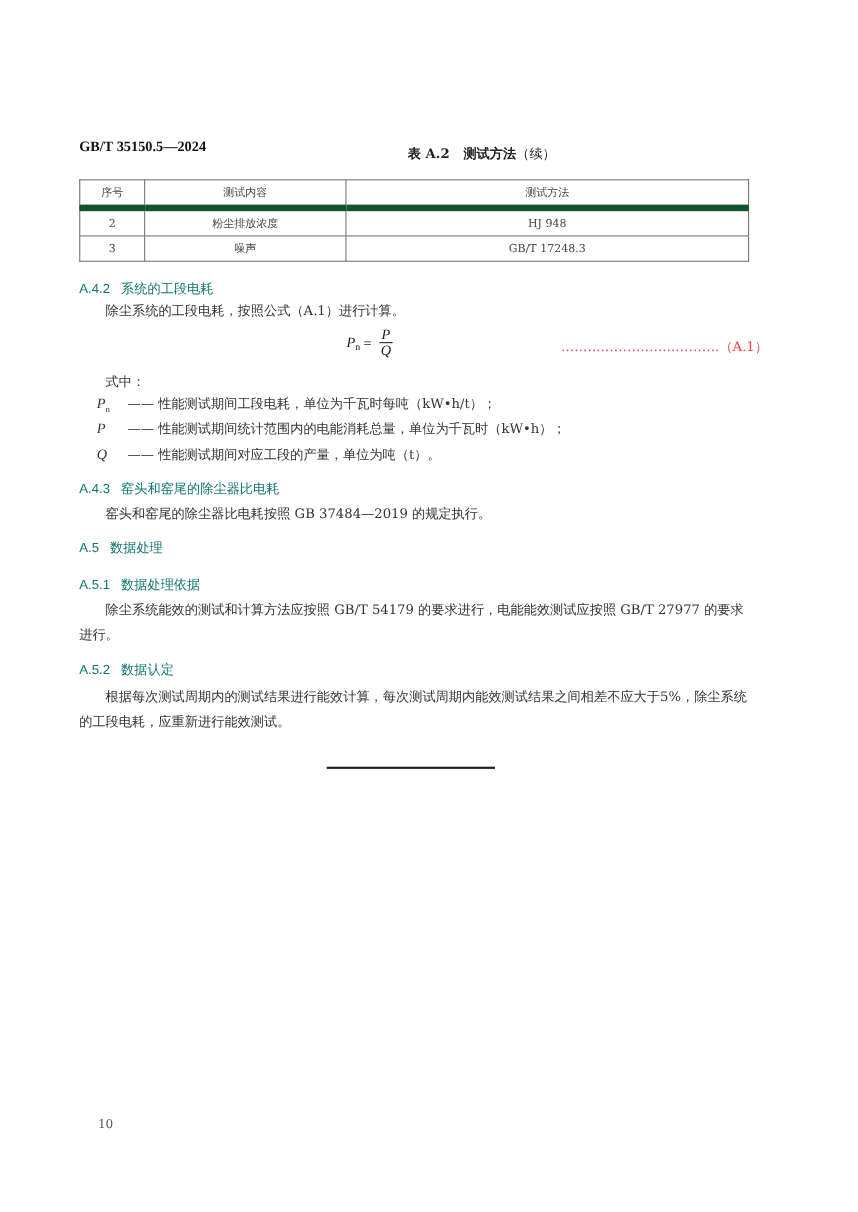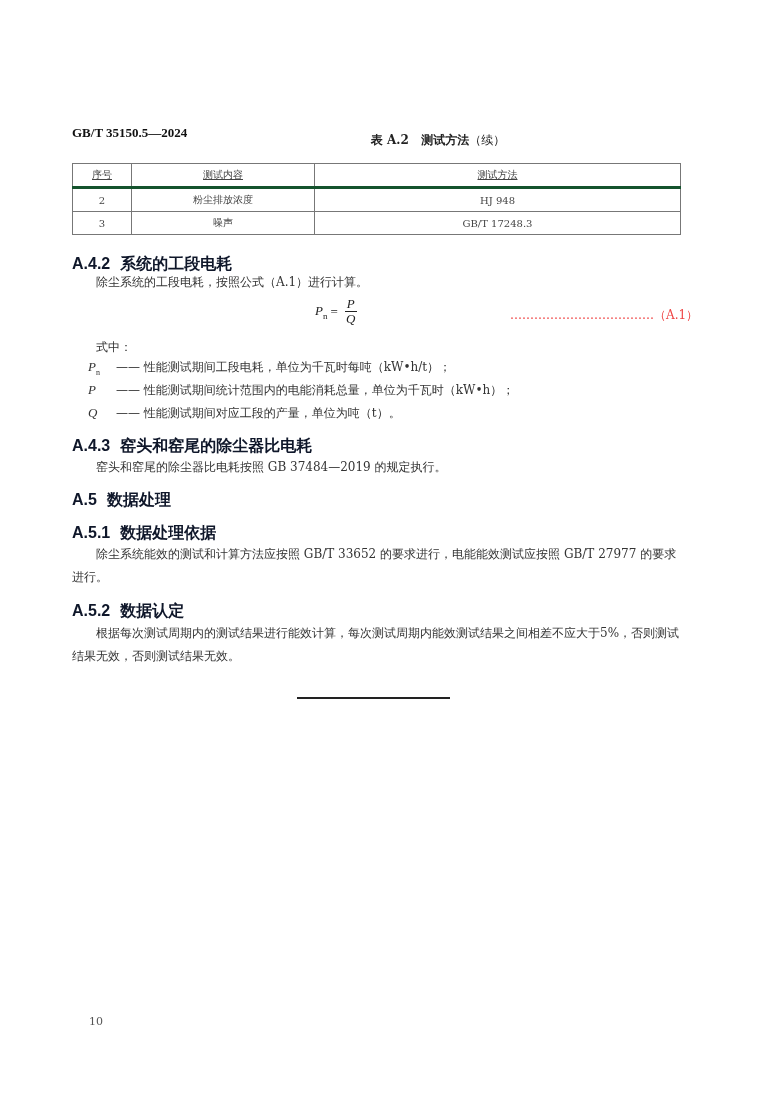--- a/index.html
+++ b/index.html
@@ -7,23 +7,23 @@
       font-family: "DejaVu Serif", "Liberation Serif", serif; color: #222; }
     .std-code { position: absolute; left: 72px; top: 93px; font-family: "Liberation Serif", serif;
       font-weight: bold; font-size: 13px; color: #111; margin-top: 32px; }
     .table-caption { position: absolute; left: 0; width: 780px; top: 132px; text-align: center;
       font-size: 12px; font-weight: bold; color: #222; margin-left: 48px; }
     .table-caption .cont { font-weight: normal; }
     table.methods { position: absolute; left: 72px; top: 163px; width: 609px; border-collapse: collapse;
       font-size: 10px; color: #444; border: 1.5px solid #333; }
     table.methods td, table.methods th { border: 1px solid #777; height: 22px; text-align: center;
       font-weight: normal; padding: 0; }
-    table.methods th { border-bottom: 3px solid #14532d; text-decoration: underline; }
+    table.methods th { border-bottom: 6px solid #14532d; }
     .col1 { width: 58px; } .col2 { width: 182px; }
-    .h { position: absolute; left: 72px; font-size: 16px; font-weight: bold; color: #0f172a; }
+    .h { position: absolute; left: 72px; font-size: 12px; font-weight: normal; color: #0f766e; }
     .h .num { font-family: "Liberation Sans", sans-serif; margin-right: 10px; }
     .p { position: absolute; left: 72px; width: 610px; font-size: 12px; color: #333; line-height: 23px; }
     .indent { text-indent: 24px; }
     .formula { position: absolute; left: 315px; top: 297px; font-family: "Liberation Serif", serif;
       font-style: italic; font-size: 13px; color: #222; display: flex; align-items: center; }
     .formula sub { font-style: normal; font-size: 9px; }
     .frac { display: inline-flex; flex-direction: column; align-items: center; margin-left: 4px; }
     .frac .num, .frac .den { line-height: 14px; }
     .frac .bar { width: 12px; border-top: 1px solid #222; }
     .eqno { position: absolute; left: 510px; top: 307px; font-size: 12px; color: #ef4444; }
@@ -98,22 +98,22 @@
 </div>
 <div class="p indent" style="top:456px">窑头和窑尾的除尘器比电耗按照 GB 37484—2019 的规定执行。</div>
 
 <div class="h" style="top:490px">
   <span class="num">A.5</span><span>数据处理</span>
 </div>
 
 <div class="h" style="top:523px">
   <span class="num">A.5.1</span><span>数据处理依据</span>
 </div>
-<div class="p indent" style="top:543px">除尘系统能效的测试和计算方法应按照 GB/T 33652 的要求进行，电能能效测试应按照 GB/T 27977 的要求进行。</div>
+<div class="p indent" style="top:543px">除尘系统能效的测试和计算方法应按照 GB/T 54179 的要求进行，电能能效测试应按照 GB/T 27977 的要求进行。</div>
 
 <div class="h" style="top:601px">
   <span class="num">A.5.2</span><span>数据认定</span>
 </div>
-<div class="p indent" style="top:622px">根据每次测试周期内的测试结果进行能效计算，每次测试周期内能效测试结果之间相差不应大于5%，否则测试结果无效，否则测试结果无效。</div>
+<div class="p indent" style="top:622px">根据每次测试周期内的测试结果进行能效计算，每次测试周期内能效测试结果之间相差不应大于5%，除尘系统的工段电耗，应重新进行能效测试。</div>
 
 <div class="end-rule"></div>
 
 <div class="page-num">10</div>
 
 </body></html>

